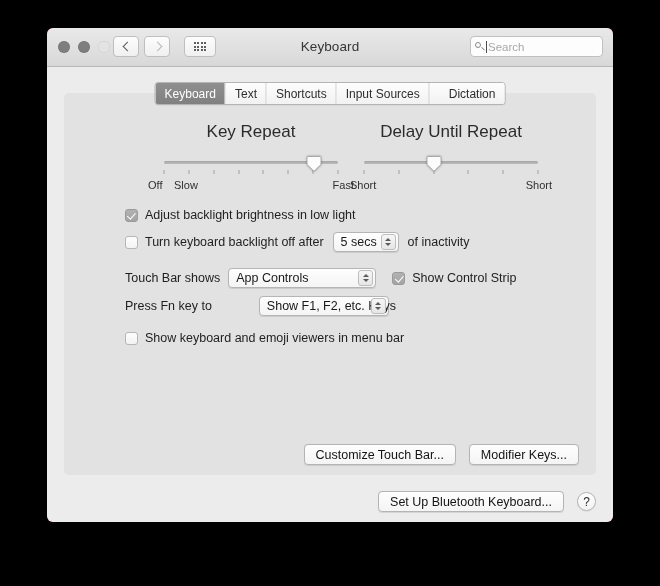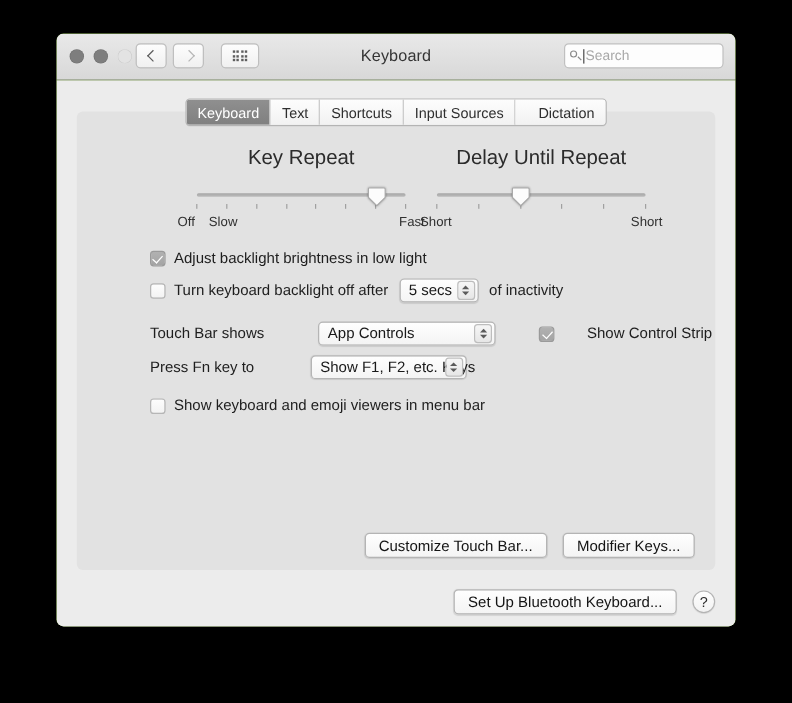--- a/index.html
+++ b/index.html
@@ -15,21 +15,21 @@
     overflow: hidden;
   }
 
   
   .window {
     position: absolute;
     left: 47px;
     top: 28px;
     width: 566px;
     height: 494px;
-    background: #4d7c0f;
+    background: #b91c1c;
     border-radius: 6px;
     box-shadow: 0 4px 14px rgba(0,0,0,0.55), 0 0 0 0.5px rgba(0,0,0,0.35);
     overflow: hidden;
   }
 
   
   .titlebar {
     position: relative;
     height: 38px;
     background: linear-gradient(to bottom, #e9e9e9 0%, #d8d8d8 100%);
@@ -531,23 +531,23 @@
         <span class="popup" style="margin-left:9px; width:66px;">
           <span class="ptext">5 secs</span>
           <span class="arrows">
             <span class="up"></span>
               <span class="dn"></span>
           </span>
         </span>
         <span class="plain" style="margin-left:9px;">of inactivity</span>
       </div>
 
-      <div class="row" style="left:61px; top:175px;gap:20px;">
+      <div class="row" style="left:61px; top:175px;">
         <span class="plain">Touch Bar shows</span>
-        <span class="popup" style="margin-left:25px; width:148px;">
+        <span class="popup" style="margin-left:8px; width:148px;">
           <span class="ptext">App Controls</span>
           <span class="arrows">
             <span class="up"></span>
               <span class="dn"></span>
           </span>
         </span>
         <span class="cb checked" style="margin-left:16px;"></span>
         <span class="lbl">Show Control Strip</span>
       </div>
 

